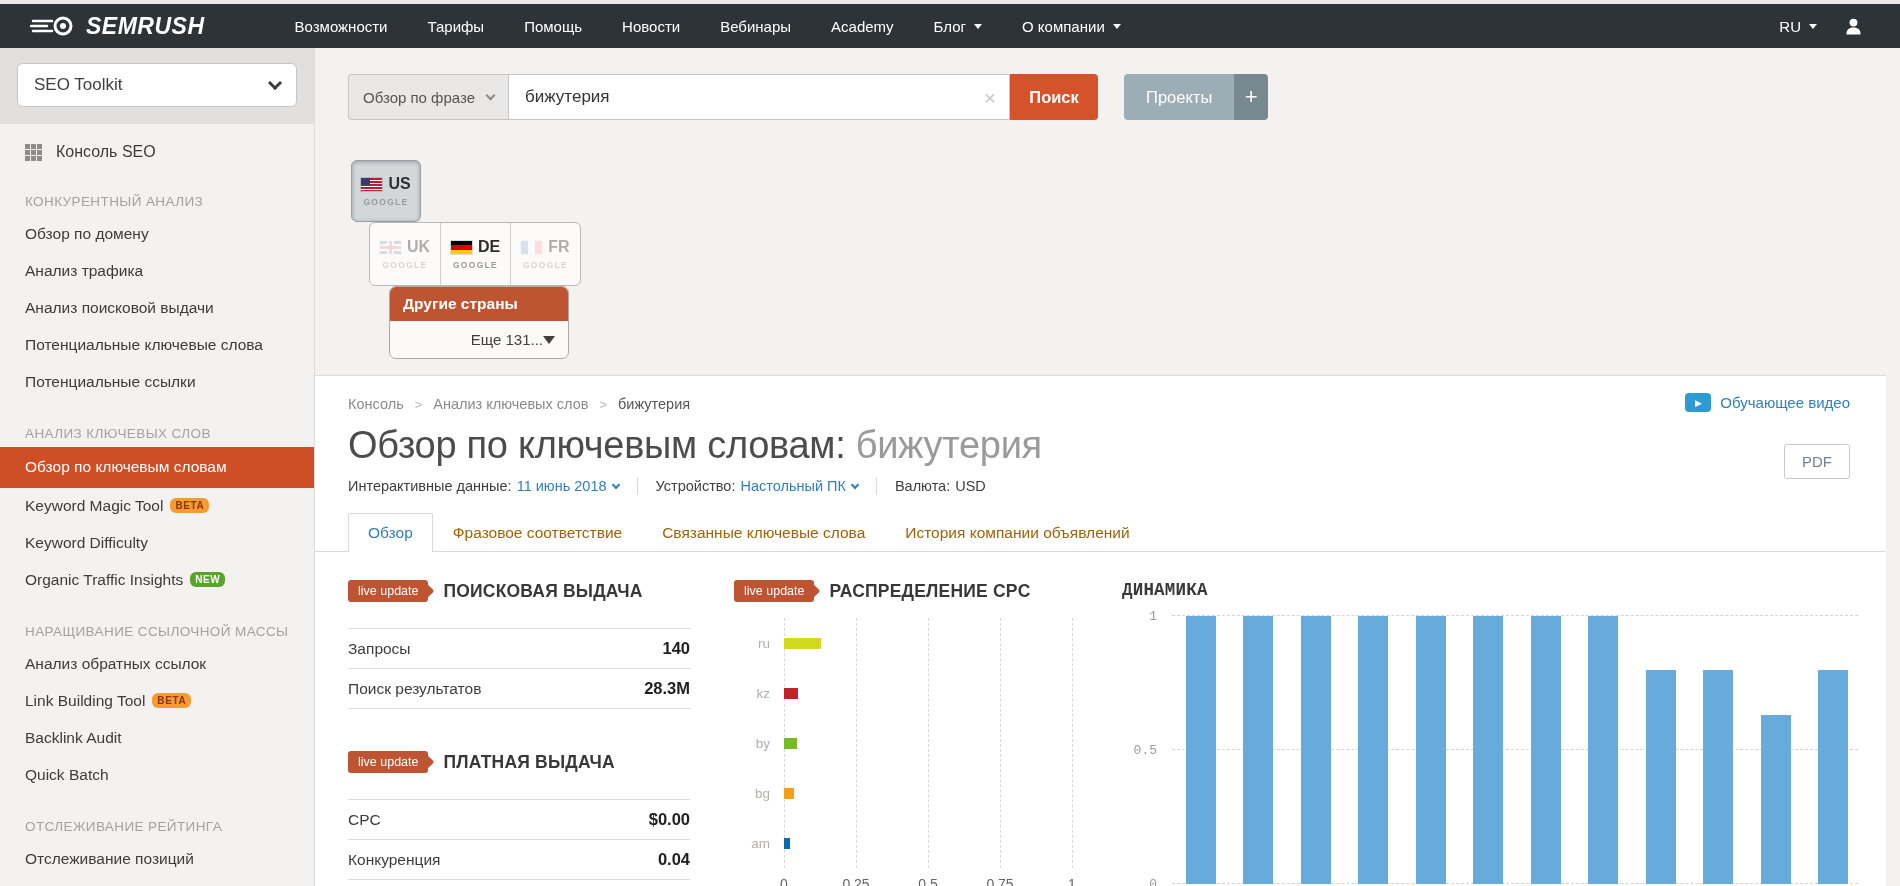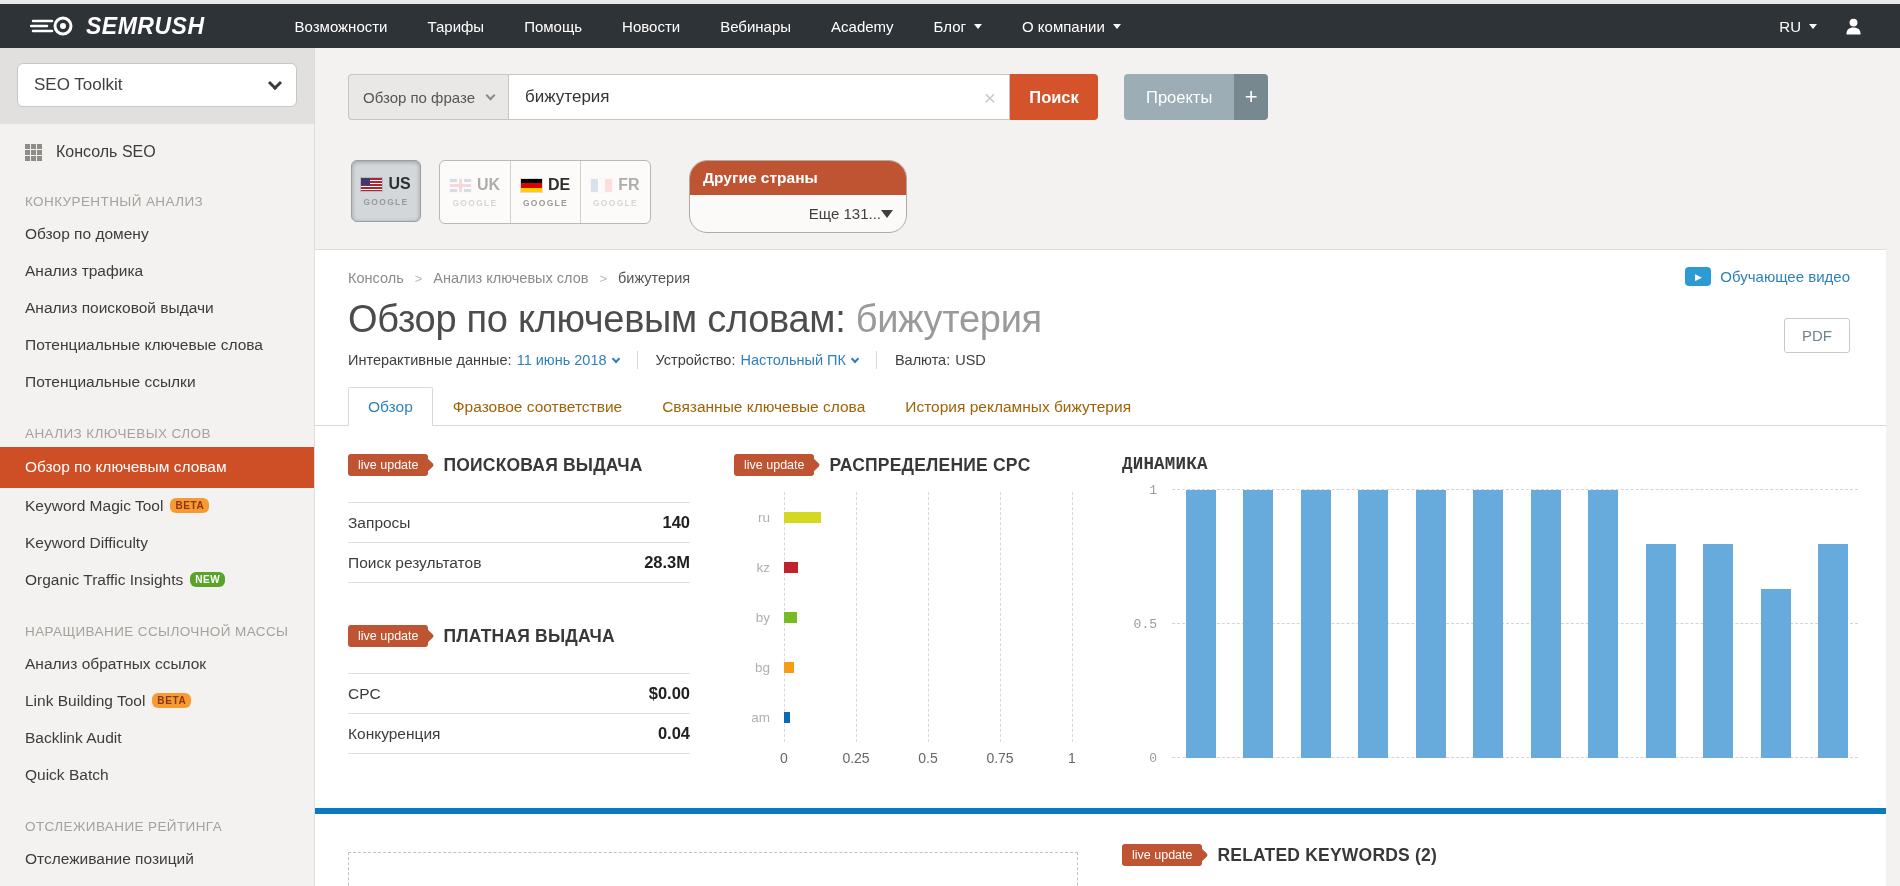--- a/index.html
+++ b/index.html
@@ -64,21 +64,21 @@
     color: #c9c9c9; font-size: 21px; cursor: pointer; line-height: 1; }
   .search-btn { height: 46px; width: 88px; background: #d4532b; color: #fff; border: none;
     border-radius: 0 4px 4px 0; font-size: 16.5px; cursor: pointer; font-family: inherit; font-weight: bold; }
   .projects { margin-left: 26px; height: 46px; border-radius: 4px; overflow: hidden;
     display: flex; cursor: pointer; }
   .projects-label { background: #9dadb5; color: #fff; display: flex; align-items: center;
     padding: 0 22px; font-size: 16.5px; }
   .projects-plus { background: #78888f; width: 34px; display: flex; align-items: center;
     justify-content: center; color: #fff; font-size: 22px; }
 
-  .country-row { display: flex; align-items: flex-start; margin: 40px 0 0 36px; }
+  .country-row { display: flex; align-items: flex-start; margin: 40px 0 0 36px; flex-direction: column; }
   .country-btn, .country-cell { width: 70px; height: 62px; display: flex;
     flex-direction: column; align-items: center; justify-content: center; cursor: pointer; }
   .country-btn { border: 1px solid #999fa4; border-radius: 6px; background: #d3d7da;
     box-shadow: inset 0 1px 4px rgba(0,0,0,.28); }
   .country-group { display: flex; margin-left: 18px; border: 1px solid #b8b8b8;
     border-radius: 6px; background: #fcfbfa; overflow: hidden; }
   .country-cell + .country-cell { border-left: 1px solid #cfcfcf; }
   .cc { display: flex; align-items: center; gap: 6px; font-size: 16px; font-weight: bold;
     color: #2e2e2e; }
   .engine { font-size: 8.5px; font-weight: bold; letter-spacing: 1.3px; color: #9a9a9a;
@@ -89,22 +89,22 @@
   .flag-us { background:
       linear-gradient(#3c3b6e,#3c3b6e) 0 0/9px 7px no-repeat,
       repeating-linear-gradient(#b22234 0 1.5px,#fff 1.5px 3px); }
   .flag-uk { background-color: #012169; background-repeat: no-repeat;
     background-image: linear-gradient(#c8102e,#c8102e), linear-gradient(#c8102e,#c8102e),
       linear-gradient(#fff,#fff), linear-gradient(#fff,#fff);
     background-size: 100% 3px, 3px 100%, 100% 7px, 7px 100%;
     background-position: center, center, center, center; }
   .flag-de { background: linear-gradient(#000 0 33%, #d00 33% 66%, #ffce00 66%); }
   .flag-fr { background: linear-gradient(90deg,#0055a4 0 33%,#fff 33% 66%,#ef4135 66%); }
-  .more-countries { margin-left: 38px; width: 218px; border: 1px solid #b1a9a2;
-    border-radius: 18px; overflow: hidden; background: #fbfaf9; cursor: pointer; }
+  .more-countries { margin-left: 38px; width: 180px; border: 1px solid #b1a9a2;
+    border-radius: 7px; overflow: hidden; background: #fbfaf9; cursor: pointer; }
   .more-head { background: #bf5433; color: #fff; font-weight: bold; font-size: 15.5px;
     padding: 8px 13px; }
   .more-body { display: flex; align-items: center; justify-content: flex-end;
     padding: 10px 13px; font-size: 15px; color: #3f3f3f; }
   .tri-down { width: 0; height: 0; border-left: 6px solid transparent;
     border-right: 6px solid transparent; border-top: 8px solid #3f3f3f; }
 
   
   .content-panel { background: #fff; border-top: 1px solid #dcdcdc; margin: 16px 14px 0 0;
     padding: 20px 20px 0 33px; position: relative; flex: 1; }
@@ -355,21 +355,21 @@
           <span class="meta-value link">Настольный ПК<span class="chev-blue"></span></span>
           <span class="meta-div"></span>
           <span class="meta-label">Валюта:</span>
           <span class="meta-value">USD</span>
         </div>
 
       <div class="tabs" id="tabs">
           <div class="tab active">Обзор</div>
           <div class="tab">Фразовое соответствие</div>
           <div class="tab">Связанные ключевые слова</div>
-          <div class="tab">История рекламных бижутерия</div>
+          <div class="tab">История компании объявлений</div>
         </div>
 
       <div class="panels-row">
         <div class="col1">
           <div class="panel-head">
             <span class="live-badge">live update</span>
             <span class="panel-title">ПОИСКОВАЯ ВЫДАЧА</span>
           </div>
           <div class="stat-table" id="organic-rows">
               <div class="stat-row">

